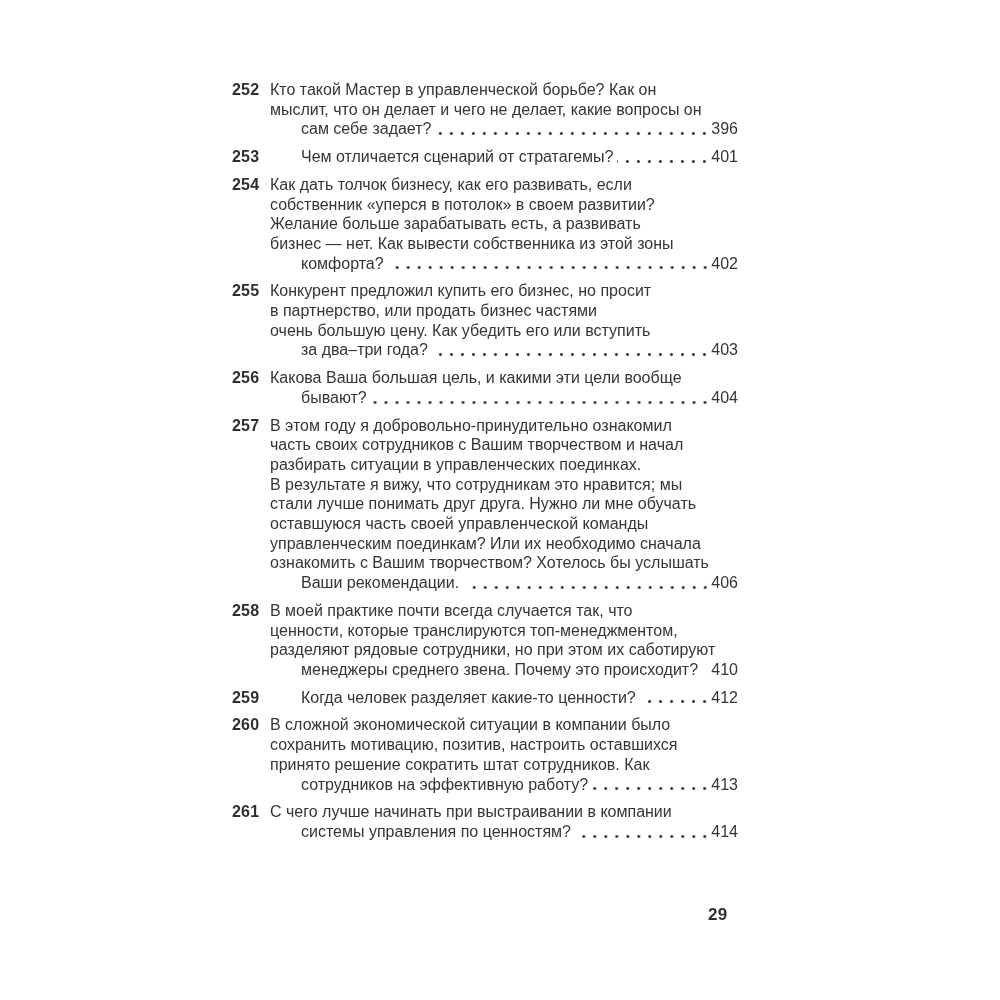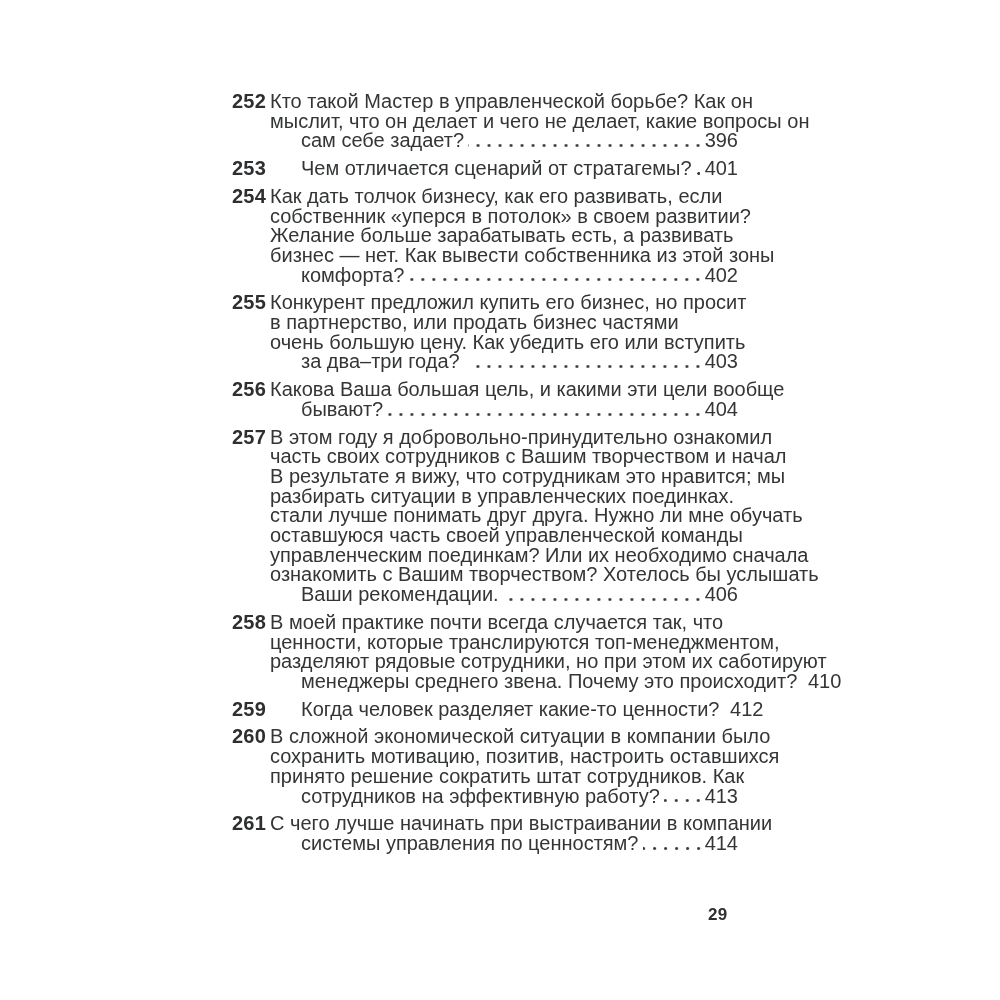--- a/index.html
+++ b/index.html
@@ -16,23 +16,23 @@
     overflow: hidden;
   }
   .page {
     position: absolute;
     inset: 0;
     background: #ffffff;
   }
   .toc {
     position: absolute;
     left: 232px;
-    top: 92px;
+    top: 80px;
     width: 506px;
-    font-size: 20px;
+    font-size: 16px;
     line-height: 19.7px;
   }
   .entry {
     display: flex;
     align-items: flex-start;
   }
   .entry + .entry {
     margin-top: 8px;
   }
   .num {
@@ -148,22 +148,22 @@
             <span class="pg">404</span>
           </div>
         </span>
   </div>
 
   <div class="entry">
     <span class="num">257</span>
     <span class="body">
           <div class="line">В этом году я добровольно-принудительно ознакомил</div>
           <div class="line">часть своих сотрудников с Вашим творчеством и начал</div>
+          <div class="line">разбирать ситуации в управленческих поединках.</div>
           <div class="line">В результате я вижу, что сотрудникам это нравится; мы</div>
-          <div class="line">разбирать ситуации в управленческих поединках.</div>
           <div class="line">стали лучше понимать друг друга. Нужно ли мне обучать</div>
           <div class="line">оставшуюся часть своей управленческой команды</div>
           <div class="line">управленческим поединкам? Или их необходимо сначала</div>
           <div class="line">ознакомить с Вашим творчеством? Хотелось бы услышать</div>
           <div class="line last">
             <span class="t">Ваши рекомендации. </span>
             <span class="leader"></span>
             <span class="pg">406</span>
           </div>
         </span>

